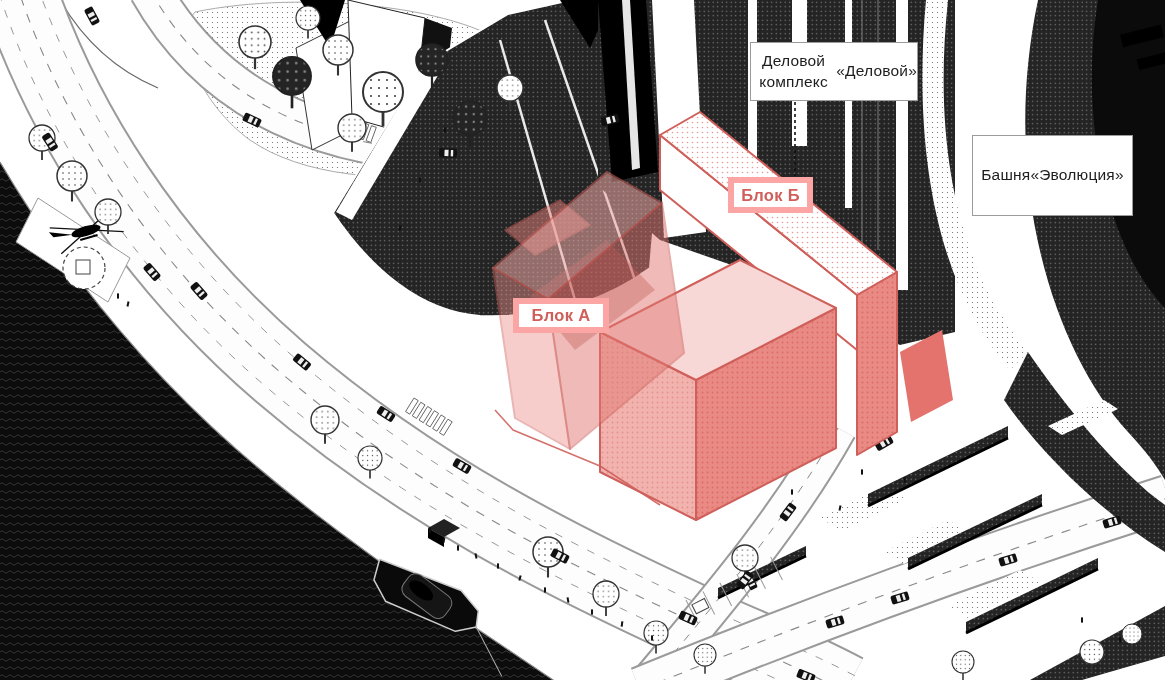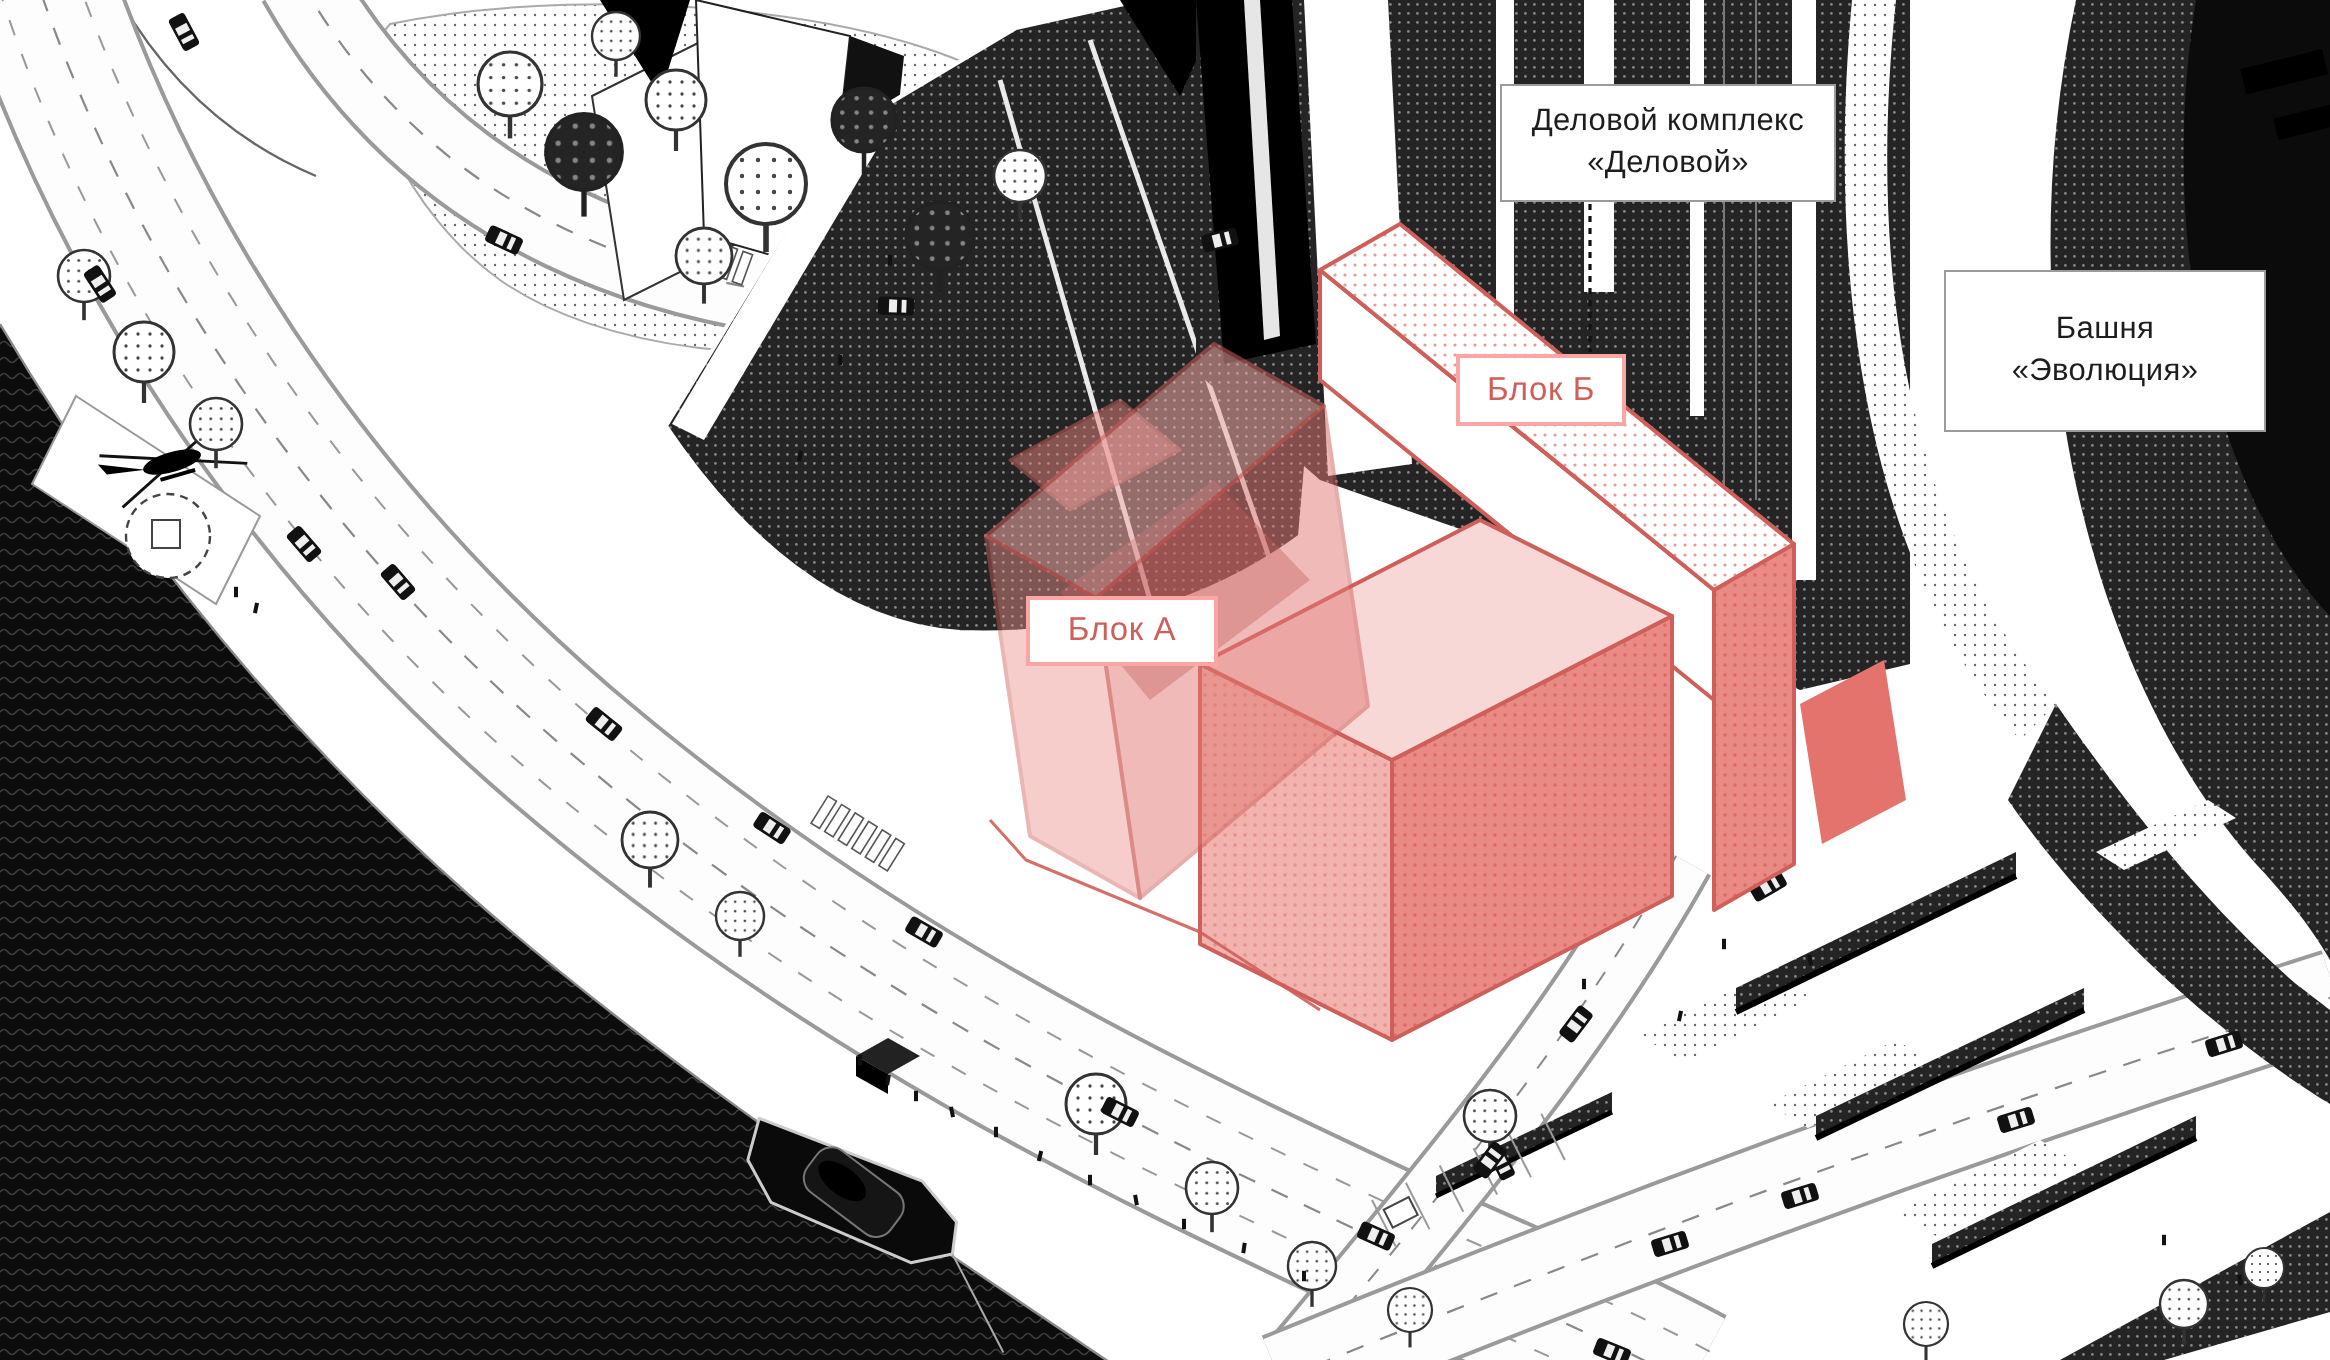--- a/index.html
+++ b/index.html
@@ -1,22 +1,22 @@
 <!DOCTYPE html>
 <html><head>
 <meta charset="utf-8">
 <style>
   html,body{margin:0;padding:0;background:#e8e8e8}
   .stage{position:relative;width:1165px;height:680px;background:#fff;overflow:hidden;
          font-family:"Liberation Sans",sans-serif}
   .stage svg{position:absolute;left:0;top:0}
-  .label{position:absolute;display:flex;flex-direction:column;align-items:center;justify-content:center;
+  .label{position:absolute;display:flex;flex-direction:row;align-items:center;justify-content:center;
          background:#fff;text-align:center;box-sizing:border-box;z-index:5}
   .label.info{border:1px solid #9b9b9b;color:#1d1d1d;font-size:15.5px;line-height:1.32;letter-spacing:.2px}
-  .label.red{border:2px solid #fca5a5;color:#cf5f5a;font-weight:normal;font-size:16.5px;letter-spacing:.3px}
+  .label.red{border:6px solid #fca5a5;color:#cf5f5a;font-weight:bold;font-size:16.5px;letter-spacing:.3px}
 </style>
 </head>
 <body>
 
 <div class="stage">
 
 <svg width="1165" height="680" viewBox="0 0 1165 680">
 <defs>
   <pattern id="waterTex" width="16" height="8" patternUnits="userSpaceOnUse">
     <rect width="16" height="8" fill="#0c0c0c"></rect>

